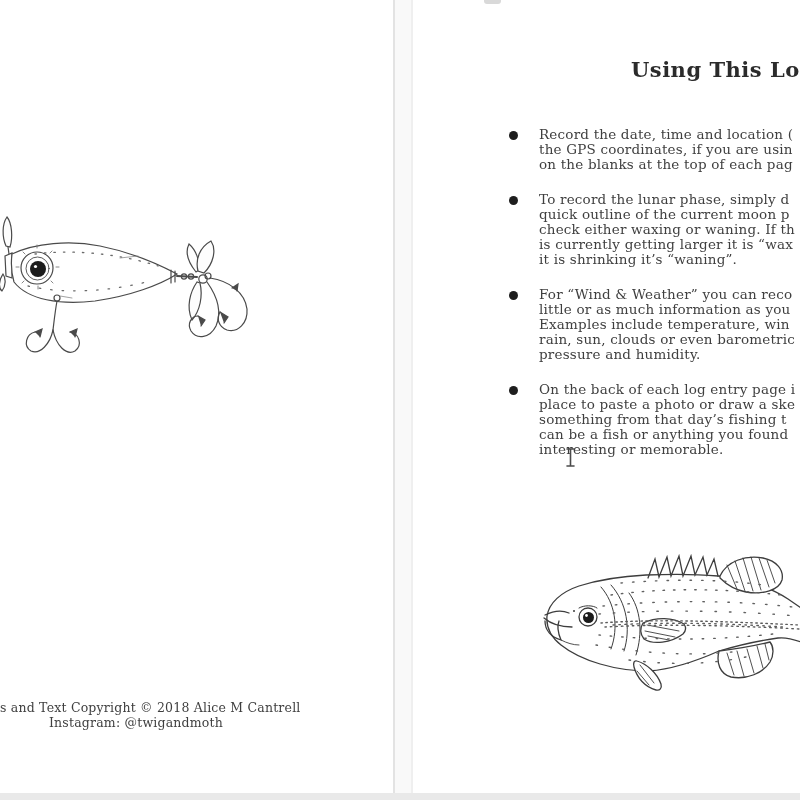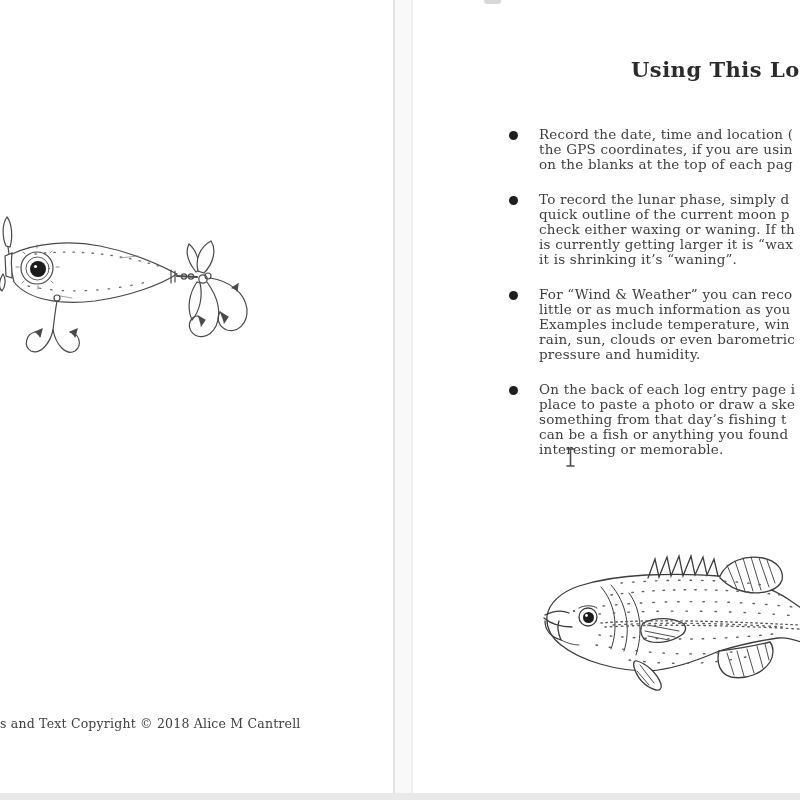--- a/index.html
+++ b/index.html
@@ -25,21 +25,21 @@
     margin:4px 21px 0 0;
   }
   .bullet-lines{flex:1 1 auto;}
   .bullet-lines div{
     white-space:nowrap;font-size:13.5px;line-height:15px;color:#3f3f3f;letter-spacing:.2px;
   }
   .copyright{
     position:absolute;left:0;top:700px;width:272px;text-align:center;
     font-size:12.5px;line-height:15px;color:#3f3f3f;letter-spacing:.2px;
   }
-  .copyright .c-first{white-space:nowrap;text-align:center;margin-top:16px;}
+  .copyright .c-first{white-space:nowrap;text-align:center;}
   .lure-svg{position:absolute;left:0;top:212px;}
   .fish-svg{position:absolute;left:128px;top:545px;}
   .ibeam{position:absolute;left:151px;top:447px;}
   svg{display:block;}
 </style>
 </head>
 <body>
 
 <div class="scene">
 
@@ -92,20 +92,21 @@
         <path d="M 57,89 C 55,100 54,110 53,118"></path>
         <path d="M 53,118 C 50,132 40,143 31,139 C 23,134 26,122 35,120"></path>
         <path d="M 35,120 l 7,-3 l -2,8" fill="#4a4a4a"></path>
         <path d="M 53,118 C 56,133 66,144 75,139 C 83,133 79,121 70,120"></path>
         <path d="M 70,120 l 7,-3 l -2,8" fill="#4a4a4a"></path>
       </g>
     </svg>
 
     <div class="copyright">
       <div class="c-first">s and Text Copyright © 2018 Alice M Cantrell</div>
+      <div>Instagram: @twigandmoth</div>
     </div>
   </div>
 
   <div class="page page-right">
 
     <div class="heading">Using This Log:</div>
 
     <div class="bullets">
 
       <div class="bullet-item">

